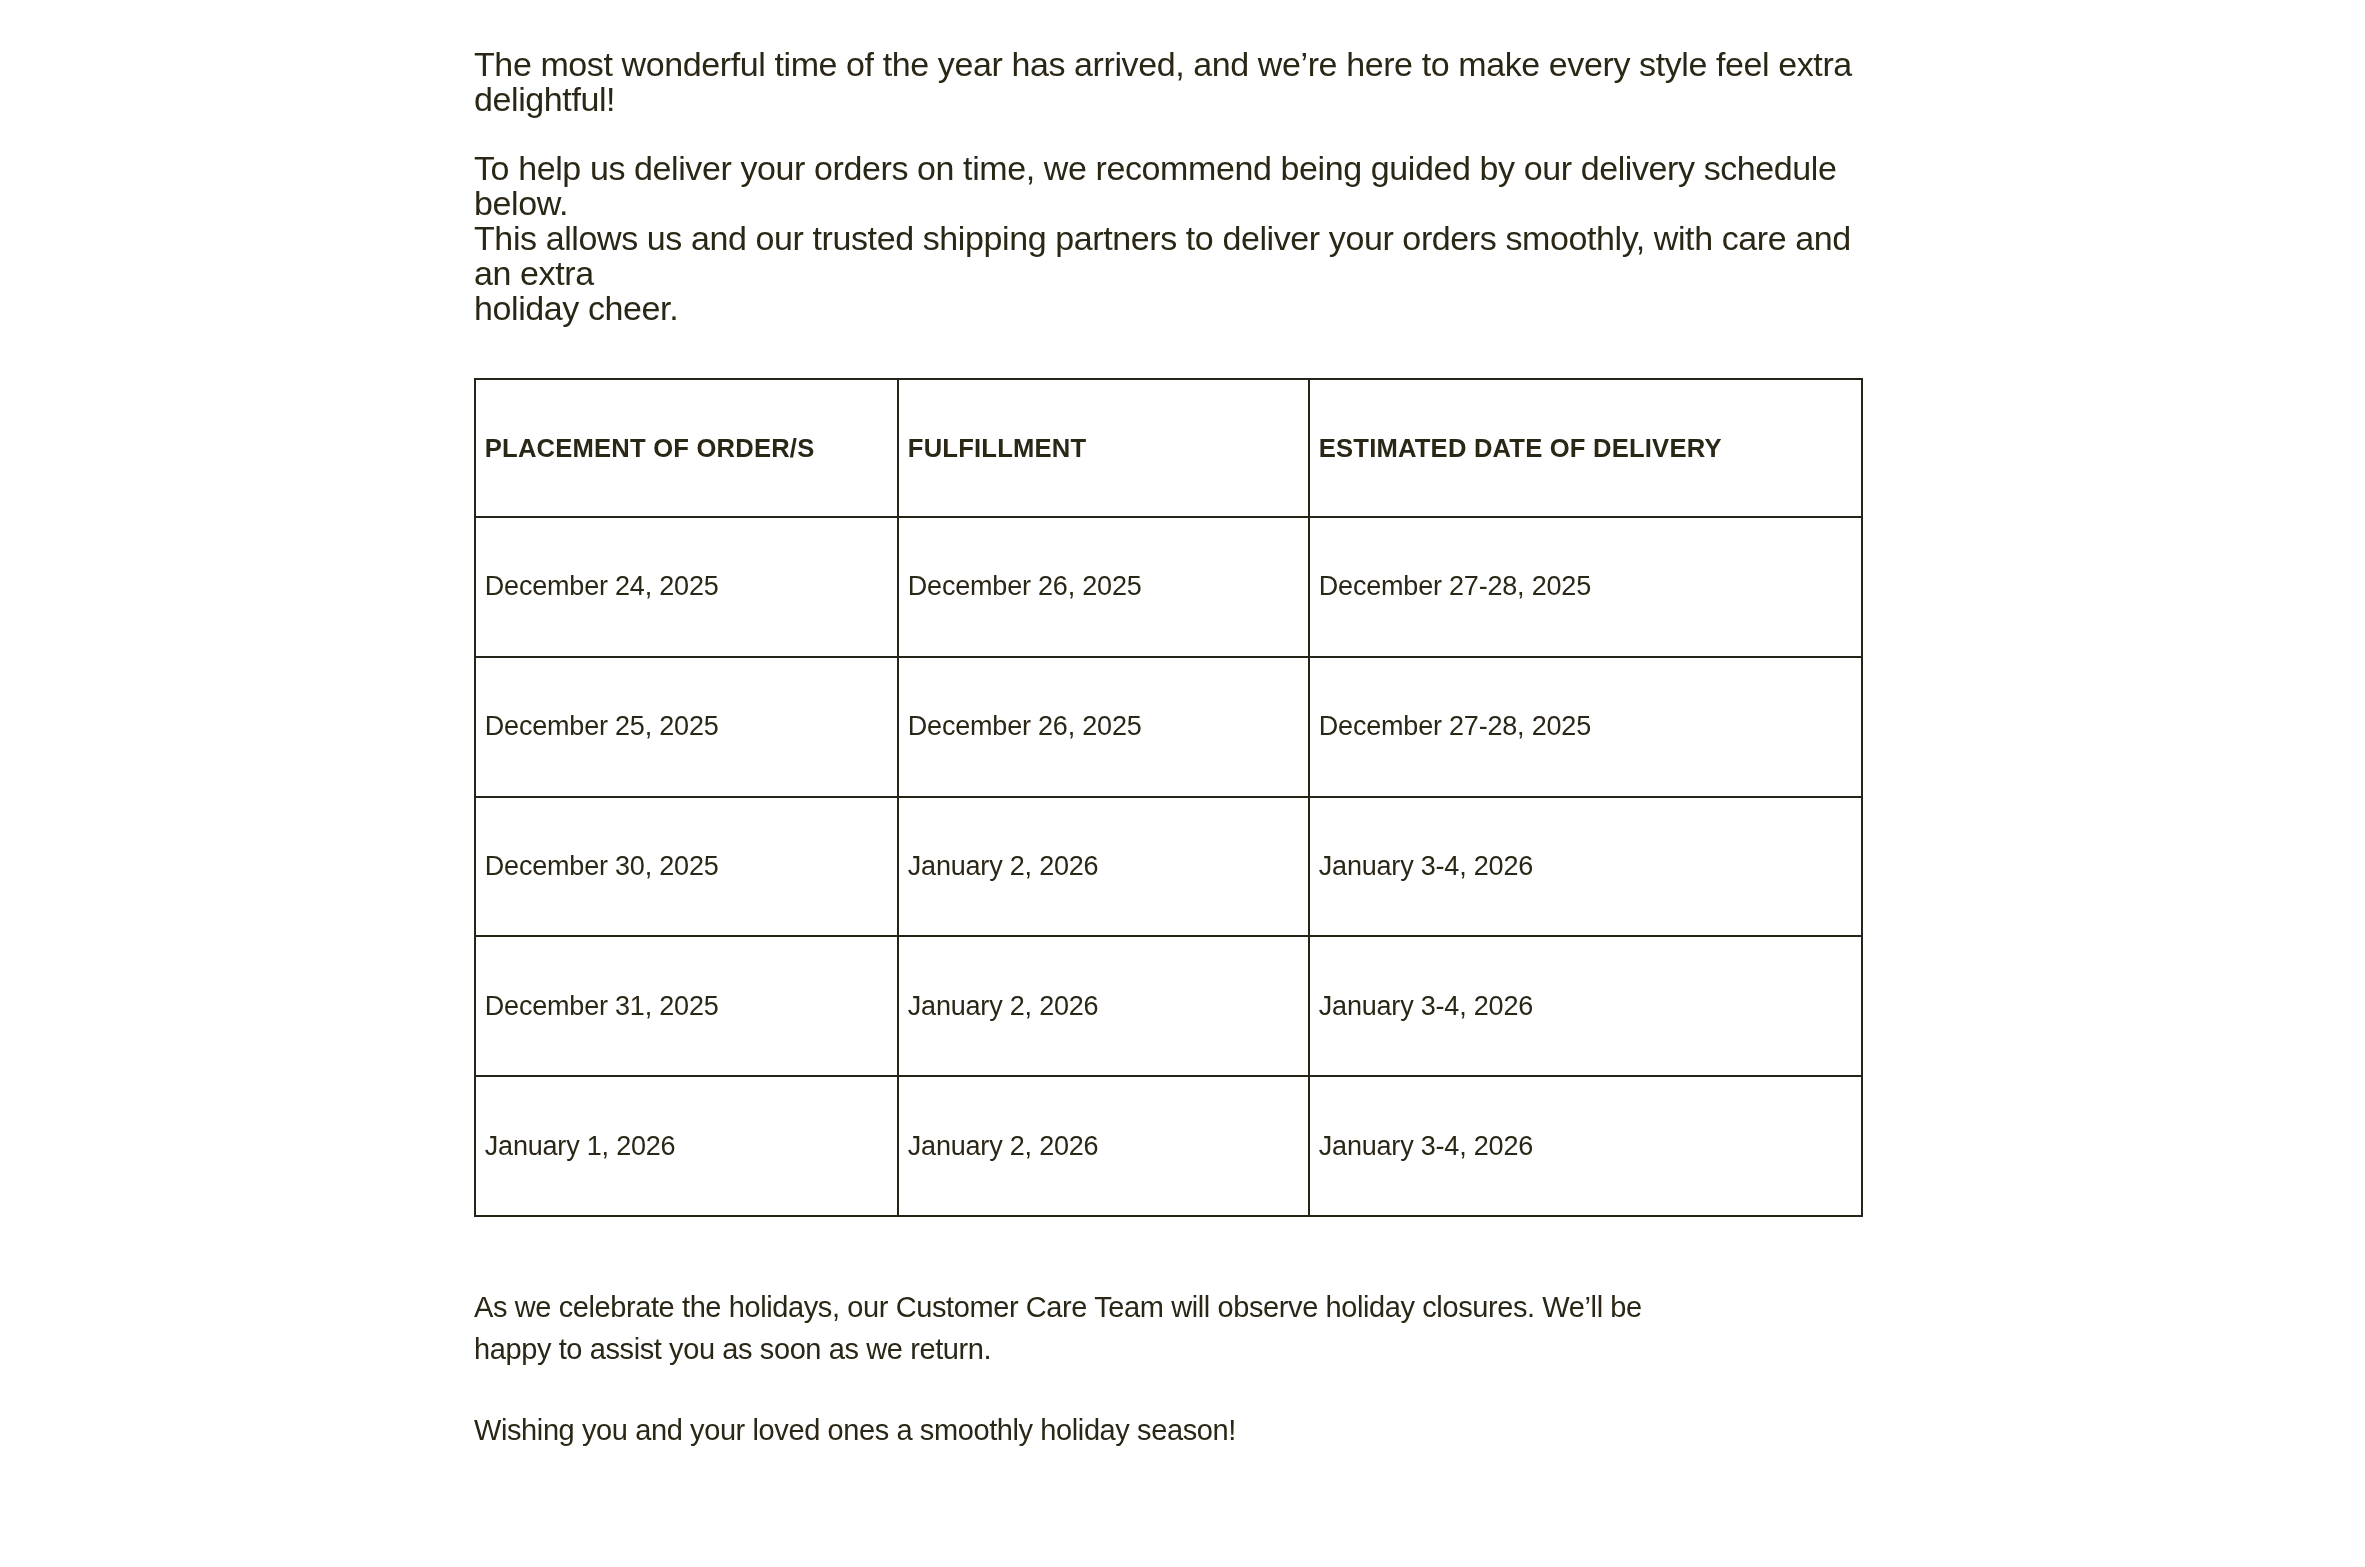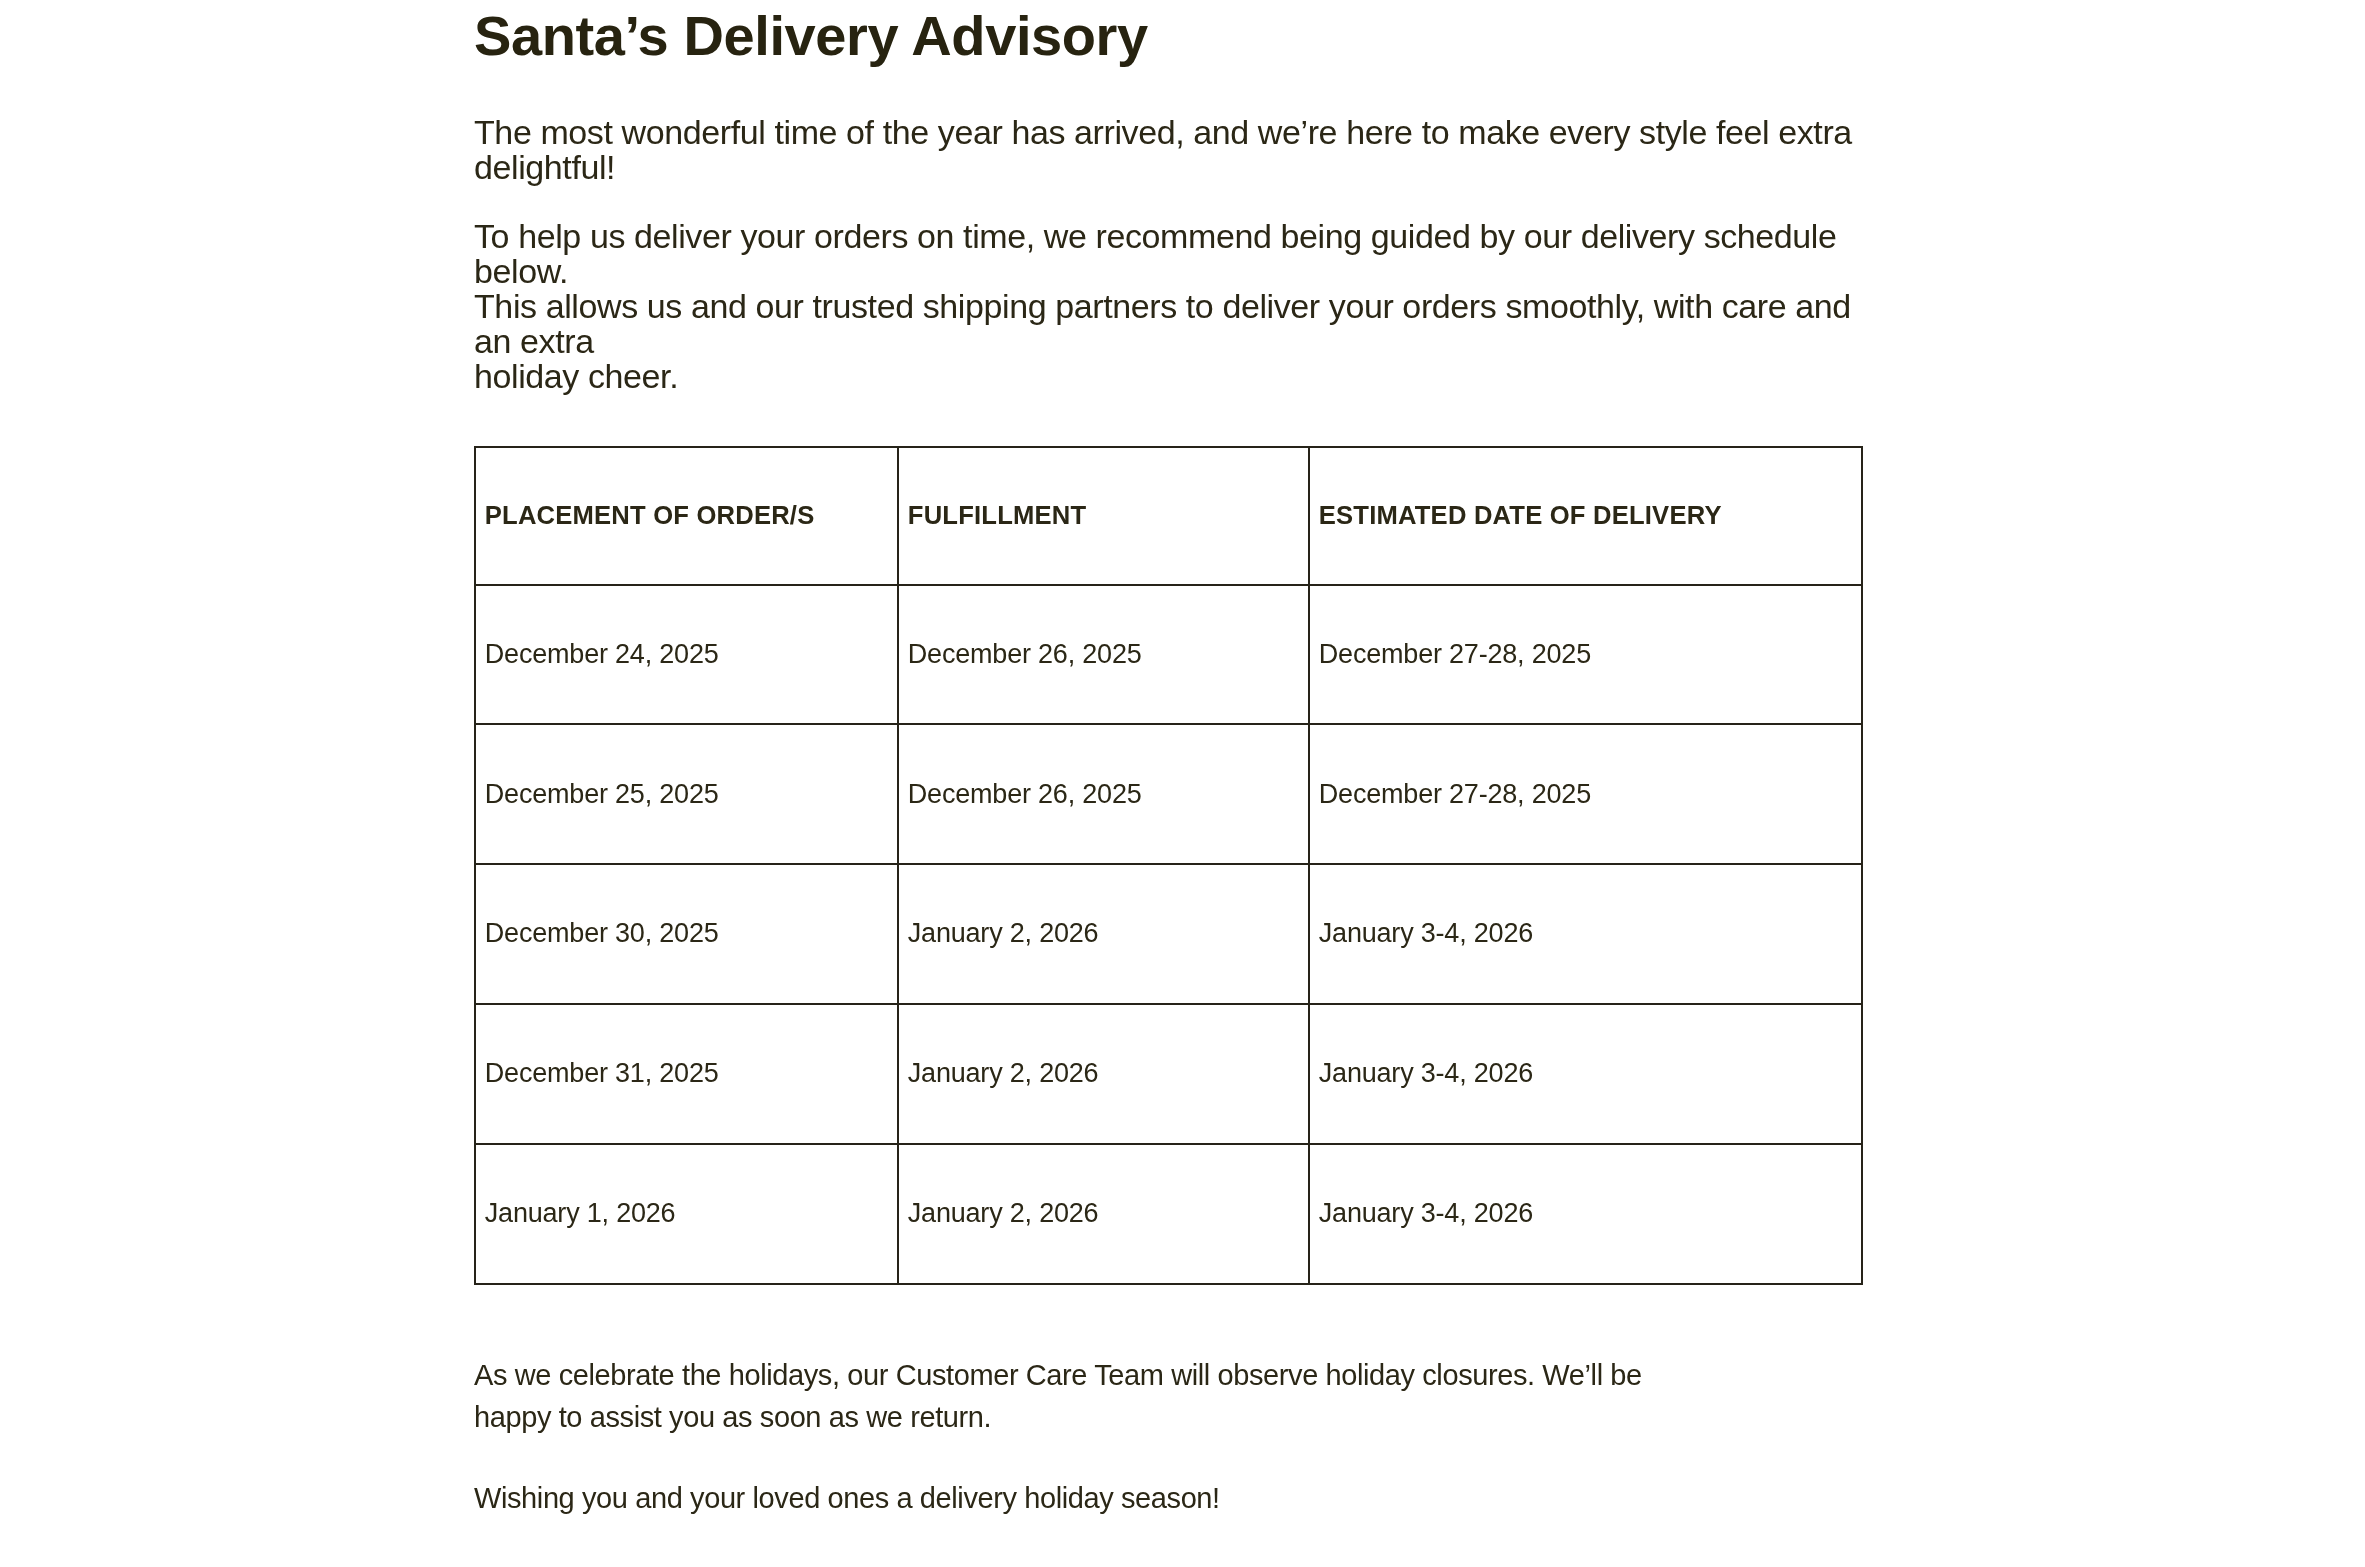--- a/index.html
+++ b/index.html
@@ -76,21 +76,20 @@
   }
   .para-outro-1 { margin-top: 69px; }
   .para-outro-2 { margin-top: 39px; }
   .signature    { margin-top: 41px; }
 </style>
 </head>
 <body>
 
 <div class="content">
 
-  <h1 class="page-title">Santa’s Delivery Advisory</h1>
 
   <p class="para para-intro-1">The most wonderful time of the year has arrived, and we’re here to make every style feel extra delightful!</p>
 
   <p class="para para-intro-2">To help us deliver your orders on time, we recommend being guided by our delivery schedule below.
 This allows us and our trusted shipping partners to deliver your orders smoothly, with care and an extra
 holiday cheer.</p>
 
   <table class="schedule">
     <colgroup>
       <col class="col-placement">
@@ -129,17 +128,17 @@
         <td>January 1, 2026</td>
         <td>January 2, 2026</td>
         <td>January 3-4, 2026</td>
       </tr>
     </tbody>
   </table>
 
   <p class="para-lg para-outro-1">As we celebrate the holidays, our Customer Care Team will observe holiday closures. We’ll be
 happy to assist you as soon as we return.</p>
 
-  <p class="para-lg para-outro-2">Wishing you and your loved ones a delivery holiday season!</p>
+  <p class="para-lg para-outro-2">Wishing you and your loved ones a smoothly holiday season!</p>
 
 
 </div>
 
 
 </body></html>

